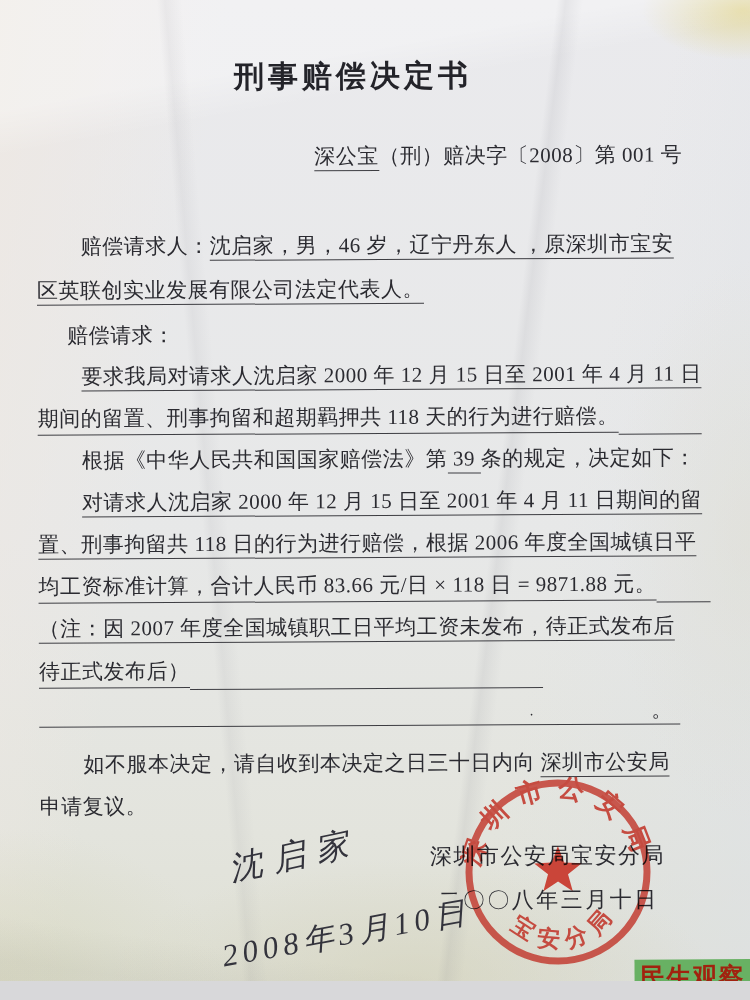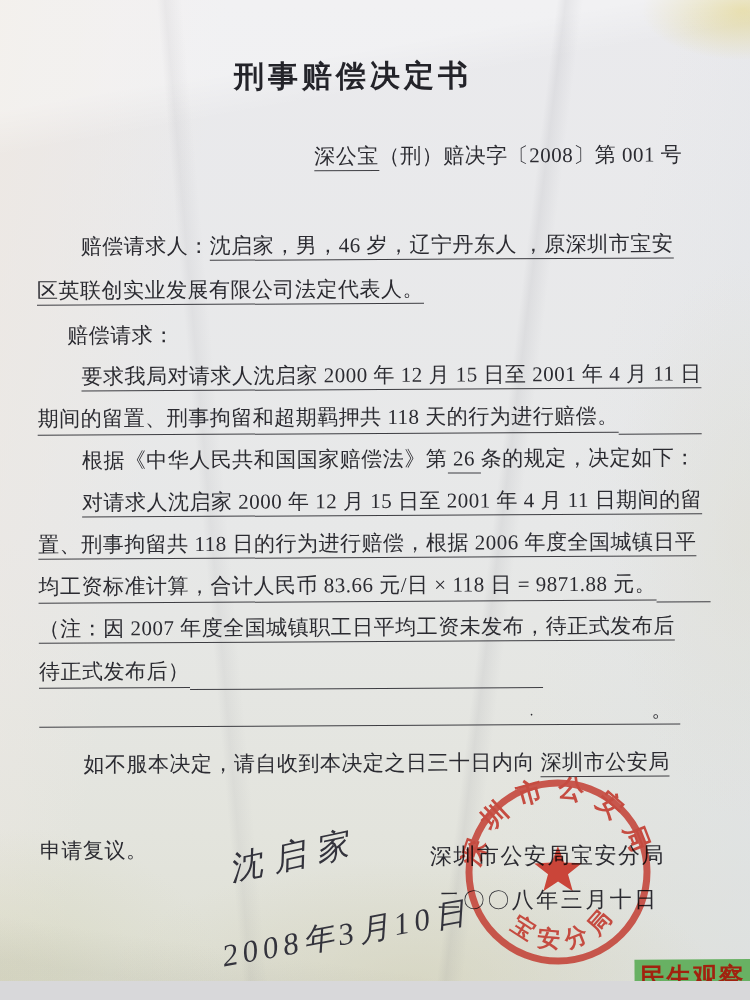--- a/index.html
+++ b/index.html
@@ -40,21 +40,21 @@
   .l-basis{top:445px;left:82px;}
   .l-dec1{top:487px;left:82px;}
   .l-dec2{top:529px;left:38px;}
   .l-dec3{top:571px;left:38px;width:672px;}
   .l-note1{top:613px;left:38px;}
   .l-note2{top:656px;left:38px;width:504px;}
   .l-blank{top:700px;left:38px;width:641px;height:25px;border-bottom:1.7px solid #3d3d42;}
   .l-blank .dot{position:absolute;left:490px;bottom:1px;font-size:14px;}
   .l-blank .period{position:absolute;left:612px;bottom:0px;font-size:21px;}
   .l-review1{top:749px;left:82px;}
-  .l-review2{top:791px;left:38px;margin-top:44px;}
+  .l-review2{top:791px;left:38px;}
   .hand{font-style:italic;color:#33333c;}
   .sig{top:833px;left:226px;font-size:33px;letter-spacing:11px;transform:rotate(-12deg);}
   .l-agency{top:842px;left:428px;letter-spacing:1.5px;font-size:22px;}
   .l-date{top:886px;left:436px;letter-spacing:2.5px;font-size:22px;}
   .hw-date{top:913px;left:218px;font-size:31px;letter-spacing:5px;transform:rotate(-10deg);}
   .seal{position:absolute;top:776px;left:458px;width:196px;height:196px;mix-blend-mode:multiply;opacity:.9;}
   .watermark{
     position:absolute;top:961px;left:632px;padding:1px 6px 3px 6px;
     background:#68b163;color:#a1220f;font-size:25px;font-weight:bold;
     letter-spacing:1px;font-family:"Liberation Serif","DejaVu Serif",serif;
@@ -76,21 +76,21 @@
 
     <div class="line l-reqhead">赔偿请求：</div>
 
     <div class="line l-req1"><span class="u">要求我局对请求人沈启家 2000 年 12 月 15 日至 2001 年 4 月 11 日</span></div>
 
     <div class="line l-req2 flexline">
         <span class="u">期间的留置、刑事拘留和超期羁押共 118 天的行为进行赔偿。</span>
         <span class="tail"></span>
       </div>
 
-    <div class="line l-basis"><span>根据《中华人民共和国国家赔偿法》第</span><span class="u"> 26 </span><span>条的规定，决定如下：</span></div>
+    <div class="line l-basis"><span>根据《中华人民共和国国家赔偿法》第</span><span class="u"> 39 </span><span>条的规定，决定如下：</span></div>
 
     <div class="line l-dec1"><span class="u">对请求人沈启家 2000 年 12 月 15 日至 2001 年 4 月 11 日期间的留</span></div>
 
     <div class="line l-dec2"><span class="u">置、刑事拘留共 118 日的行为进行赔偿，根据 2006 年度全国城镇日平</span></div>
 
     <div class="line l-dec3 flexline">
         <span class="u">均工资标准计算，合计人民币 83.66 元/日 × 118 日 = 9871.88 元。</span>
         <span class="tail"></span>
       </div>
 

